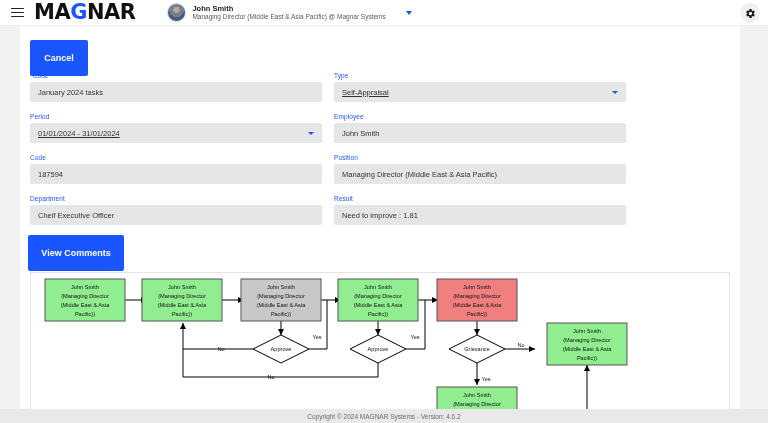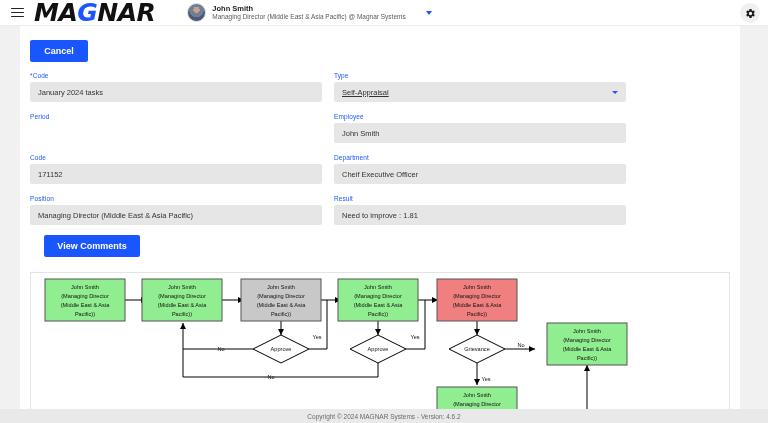--- a/index.html
+++ b/index.html
@@ -25,29 +25,28 @@
   .hamburger {
     width: 26px; height: 26px;
     display: flex; flex-direction: column;
     justify-content: center; align-items: center; gap: 2.5px;
     margin-left: 4px; cursor: pointer;
   }
   .hamburger span { display:block; width: 13px; height: 1.5px; background: #222; border-radius: 1px; }
 
   .logo {
     margin-left: 4px;
-    font-size: 25px;
+    font-size: 21px;
     font-weight: 700;
     letter-spacing: -0.5px;
     color: #111111;
     font-family: "DejaVu Sans", sans-serif;
     line-height: 1;
     white-space: nowrap;
     user-select: none;
-    font-style: italic;
   }
   .logo .g { color: #1a56ff; }
 
   .userblock {
     display: flex; align-items: center;
     margin-left: 32px;
     gap: 6px;
   }
   .avatar {
     width: 19px; height: 19px; border-radius: 50%;
@@ -84,26 +83,26 @@
     width: 720px; height: 397px;
     background: #ffffff;
     overflow: hidden;
   }
 
   .btn-primary {
     background: #1a56ff; color: #fff;
     border: none; border-radius: 2px;
     font-family: "Liberation Sans", sans-serif;
     font-size: 9px; font-weight: 700;
-    padding: 0 7px; height: 22px;
+    padding: 0 7px; height: 36px;
     cursor: pointer;
     display: inline-flex; align-items: center; justify-content: center;
   }
   #cancel-btn { position: absolute; left: 10px; top: 14px; width: 58px; }
-  #viewcomments-btn { position: absolute; left: 24px; top: 209px; width: 96px; }
+  #viewcomments-btn { position: absolute; left: 8px; top: 209px; width: 96px; }
 
   
   .form {
     position: absolute; left: 10px; top: 46px;
     width: 596px;
     display: grid;
     grid-template-columns: 292px 292px;
     column-gap: 12px;
     row-gap: 0px;
   }
@@ -199,38 +198,42 @@
       <div class="field">
         <span class="flabel">Type</span>
         <div class="finput sel">
           <span>Self-Appraisal</span>
           <i class="sel-caret"></i>
         </div>
       </div>
 
       <div class="field">
         <span class="flabel">Period</span>
+        <div class="finput sel">
+          <span>01/01/2024 - 31/01/2024</span>
+          <i class="sel-caret"></i>
+        </div>
       </div>
       <div class="field">
         <span class="flabel">Employee</span>
         <div class="finput">John  Smith</div>
       </div>
 
       <div class="field">
         <span class="flabel">Code</span>
-        <div class="finput">171152</div>
-      </div>
+        <div class="finput">187594</div>
+      </div>
+      <div class="field">
+        <span class="flabel">Position</span>
+        <div class="finput">Managing Director (Middle East &amp; Asia Pacific)</div>
+      </div>
+
       <div class="field">
         <span class="flabel">Department</span>
         <div class="finput">Cheif Executive Officer</div>
-      </div>
-
-      <div class="field">
-        <span class="flabel">Position</span>
-        <div class="finput">Managing Director (Middle East &amp; Asia Pacific)</div>
       </div>
       <div class="field">
         <span class="flabel">Result</span>
         <div class="finput">Need to improve : 1.81</div>
       </div>
 
     </div>
 
     <button class="btn-primary" id="viewcomments-btn">View Comments</button>
 

